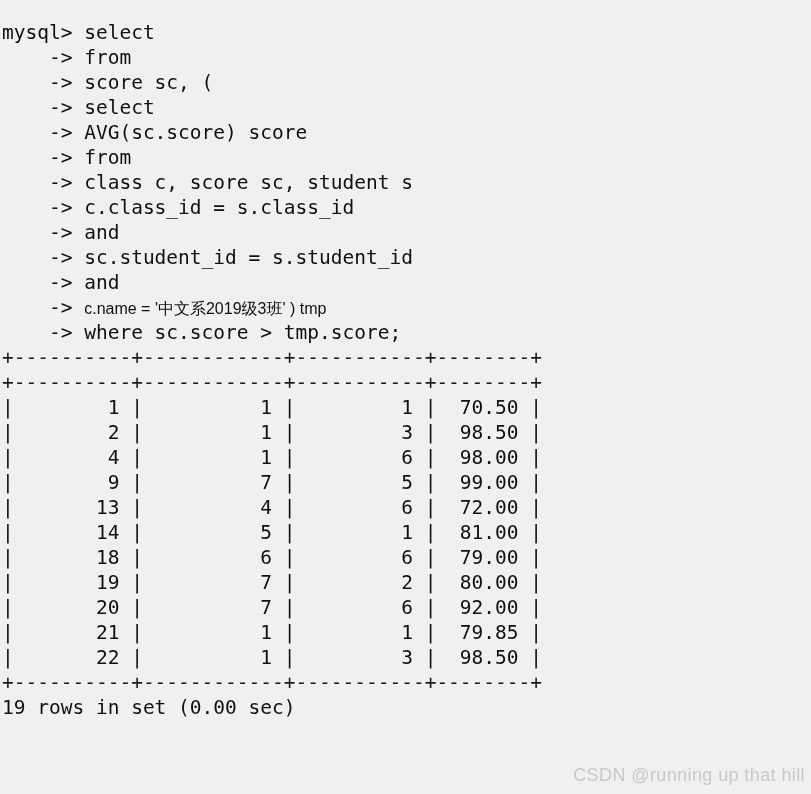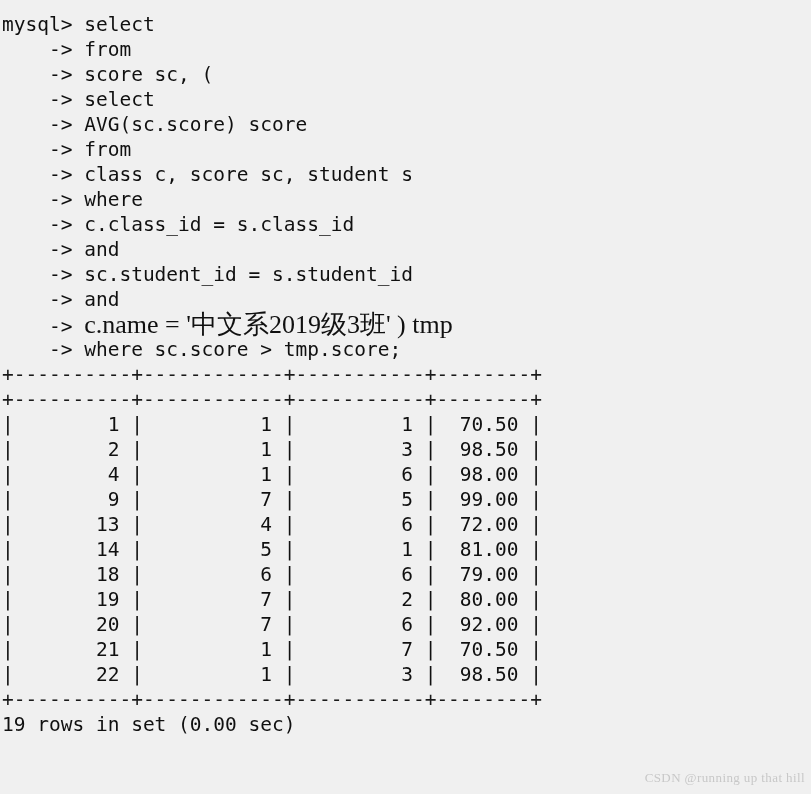--- a/index.html
+++ b/index.html
@@ -11,84 +11,83 @@
     height: 794px;
     background: #f0f0f0;
     font-family: "DejaVu Sans Mono", "Liberation Mono", monospace;
     overflow: hidden;
   }
   #terminal {
     position: relative;
     width: 811px;
     height: 794px;
     box-sizing: border-box;
-    padding: 12px 0 0 2px;
+    padding: 20px 0 0 2px;
     background: #f0f0f0;
   }
   .term-line {
     font-family: "DejaVu Sans Mono", "Liberation Mono", monospace;
     font-size: 19.5px;
     line-height: 25px;
     height: 25px;
     color: #101010;
     white-space: pre;
     letter-spacing: 0px;
     font-variant-ligatures: none;
   }
   .term-line.rule {
     color: #1a1a1a;
   }
   .cjk {
-    font-family: Liberation Serif, serif;
-    font-size: 26px;
+    font-family: Liberation Sans, sans-serif;
+    font-size: 16px;
   }
   #watermark {
     position: absolute;
     right: 6px;
     bottom: 8px;
-    font-family: Liberation Serif, serif;
-    font-size: 13px;
+    font-family: Liberation Sans, sans-serif;
+    font-size: 18px;
     color: #c8c8c8;
     letter-spacing: 0.4px;
     white-space: pre;
   }
 </style>
 </head>
 <body>
 
 <div id="terminal">
   <div id="query-block">
       <div class="term-line">mysql&gt; select</div>
       <div class="term-line">    -&gt; from</div>
       <div class="term-line">    -&gt; score sc, (</div>
       <div class="term-line">    -&gt; select</div>
       <div class="term-line">    -&gt; AVG(sc.score) score</div>
       <div class="term-line">    -&gt; from</div>
       <div class="term-line">    -&gt; class c, score sc, student s</div>
-      <div class="term-line">    -&gt; where</div>
       <div class="term-line">    -&gt; c.class_id = s.class_id</div>
       <div class="term-line">    -&gt; and</div>
       <div class="term-line">    -&gt; sc.student_id = s.student_id</div>
       <div class="term-line">    -&gt; and</div>
       <div class="term-line">    -&gt; <span class="cjk">c.name = '中文系2019级3班' ) tmp</span></div>
       <div class="term-line">    -&gt; where sc.score &gt; tmp.score;</div>
     </div>
   <div id="table-block">
       <div class="term-line rule">+----------+------------+-----------+--------+</div>
       <div class="term-line rule">+----------+------------+-----------+--------+</div>
       <div class="term-line">|        1 |          1 |         1 |  70.50 |</div>
       <div class="term-line">|        2 |          1 |         3 |  98.50 |</div>
       <div class="term-line">|        4 |          1 |         6 |  98.00 |</div>
       <div class="term-line">|        9 |          7 |         5 |  99.00 |</div>
       <div class="term-line">|       13 |          4 |         6 |  72.00 |</div>
       <div class="term-line">|       14 |          5 |         1 |  81.00 |</div>
       <div class="term-line">|       18 |          6 |         6 |  79.00 |</div>
       <div class="term-line">|       19 |          7 |         2 |  80.00 |</div>
       <div class="term-line">|       20 |          7 |         6 |  92.00 |</div>
-      <div class="term-line">|       21 |          1 |         7 |  70.50 |</div>
+      <div class="term-line">|       21 |          1 |         1 |  79.85 |</div>
       <div class="term-line">|       22 |          1 |         3 |  98.50 |</div>
       <div class="term-line rule">+----------+------------+-----------+--------+</div>
     </div>
   <div id="status-block">
       <div class="term-line">19 rows in set (0.00 sec)</div>
     </div>
   <div id="watermark">CSDN @running up that hill</div>
 </div>
 
 </body></html>

